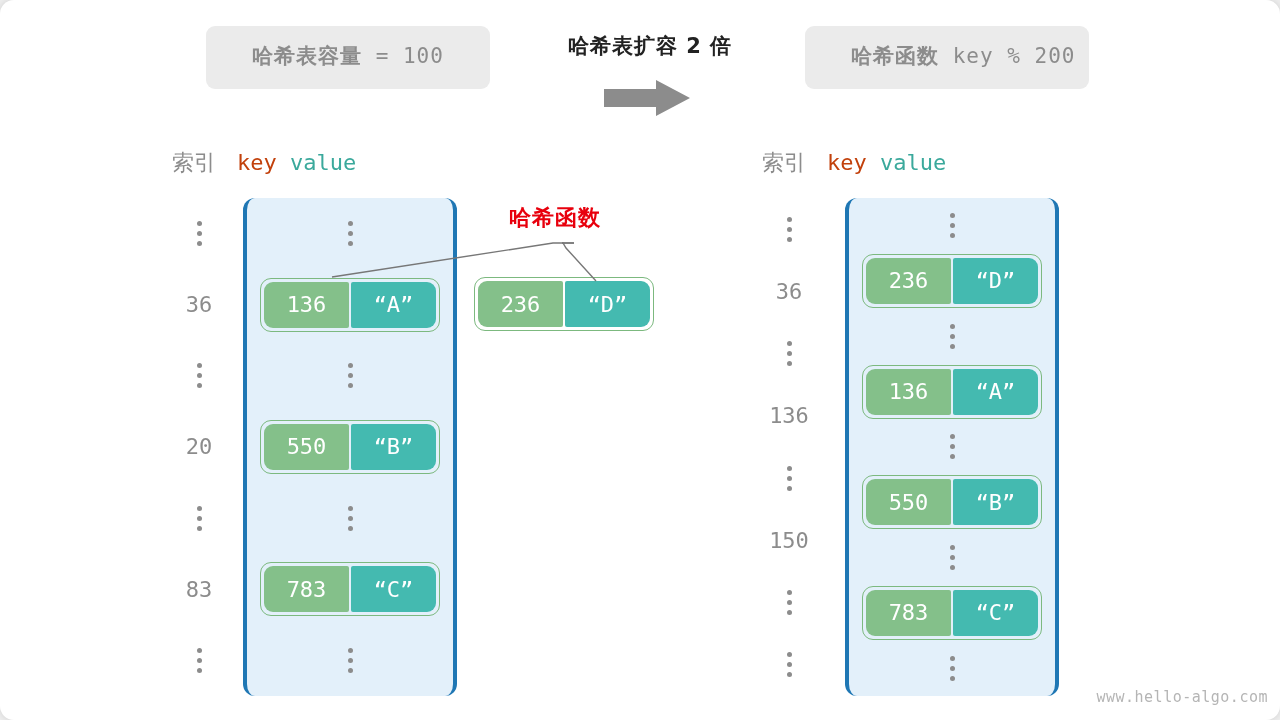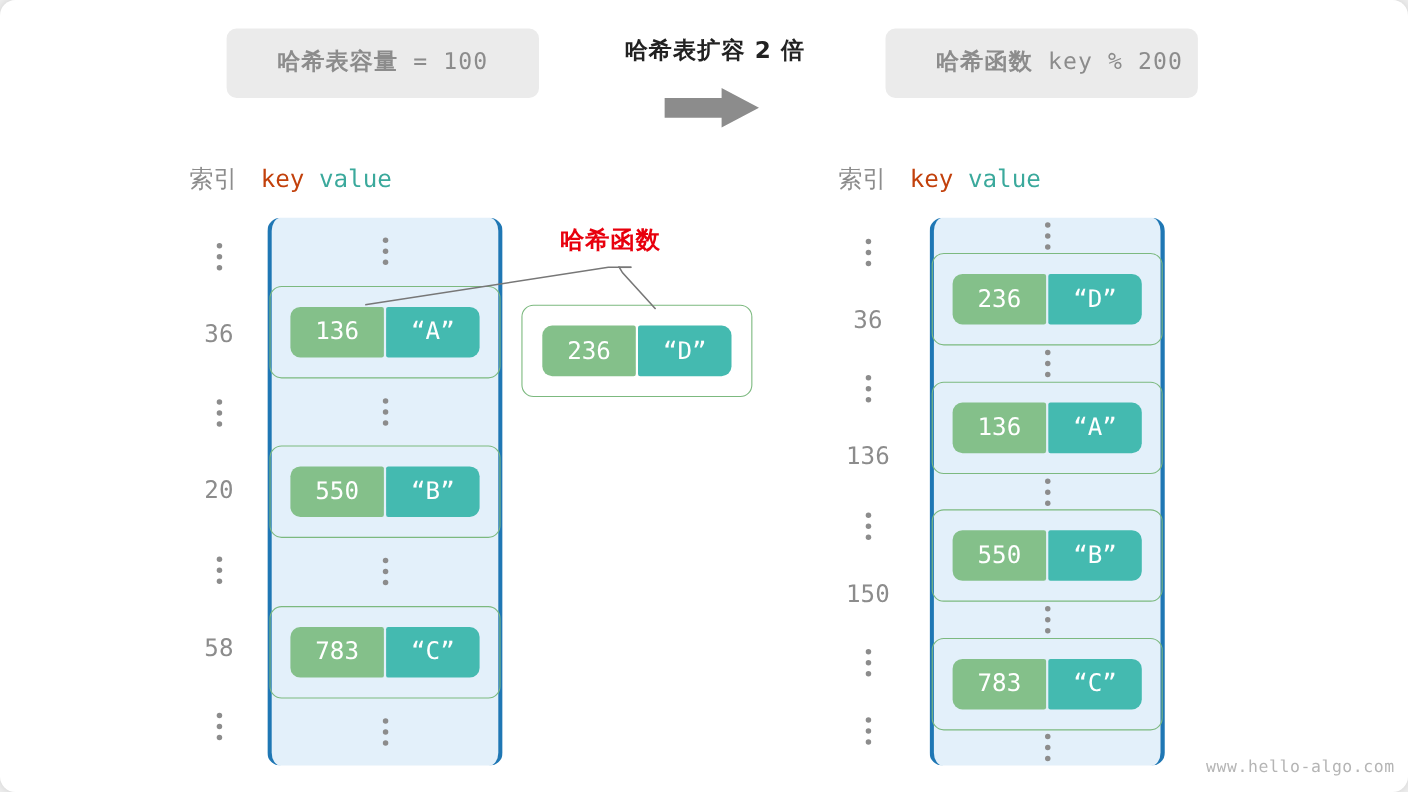--- a/index.html
+++ b/index.html
@@ -149,21 +149,21 @@
     display: flex;
     align-items: center;
     justify-content: center;
   }
 
   
   .pair {
     display: flex;
     border: 1.5px solid #7cb97f;
     border-radius: 11px;
-    padding: 18px;
+    padding: 3px;
     box-sizing: border-box;
   }
   .pair .kcell, .pair .vcell {
     width: 85px;
     height: 46px;
     display: flex;
     align-items: center;
     justify-content: center;
     font-family: "DejaVu Sans Mono", monospace;
     font-size: 22px;
@@ -264,21 +264,21 @@
         <span class="num">20</span>
       </div>
       <div class="gutter-cell">
         <span class="vdots">
           <i></i>
           <i></i>
           <i></i>
         </span>
       </div>
       <div class="gutter-cell">
-        <span class="num">58</span>
+        <span class="num">83</span>
       </div>
       <div class="gutter-cell">
         <span class="vdots">
           <i></i>
           <i></i>
           <i></i>
         </span>
       </div>
     </div>
   <div class="array" id="array-left">

